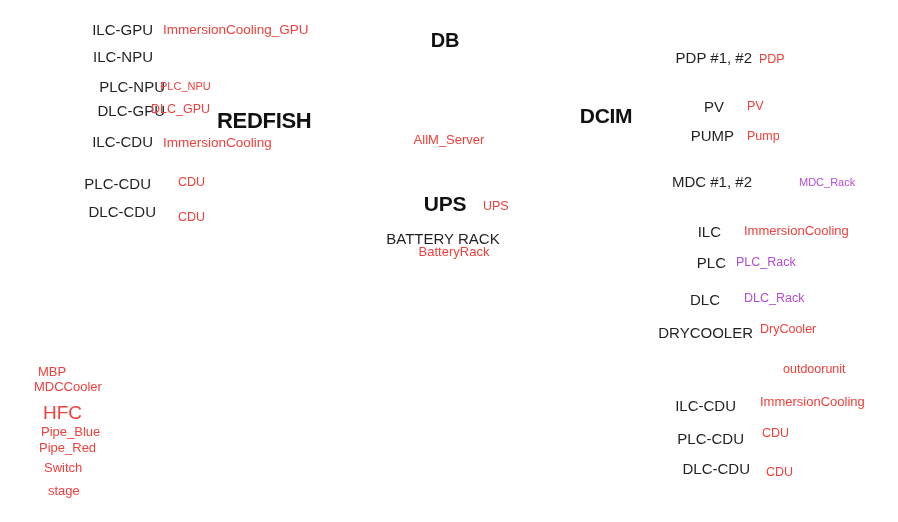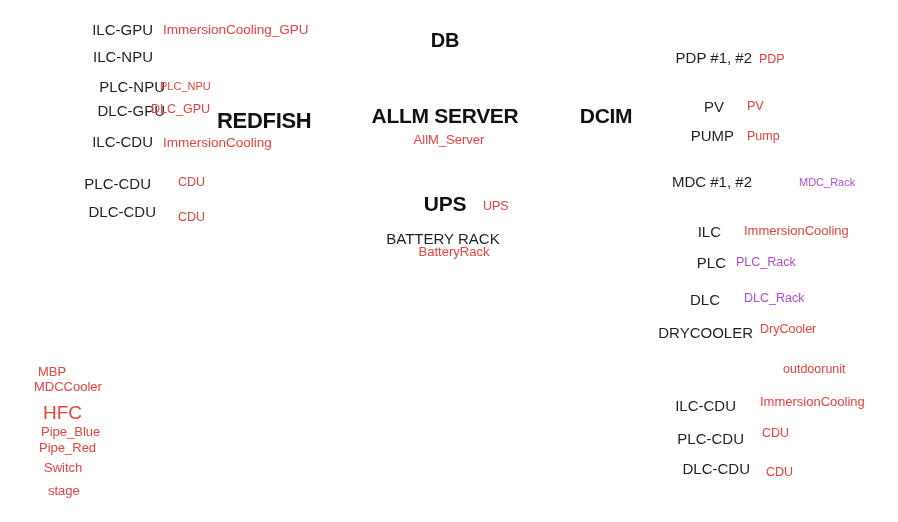--- a/index.html
+++ b/index.html
@@ -77,21 +77,20 @@
   <div class="node lbl ralign" style="left:143px; top:176px; font-size:15px;">PLC-CDU</div>
   <div class="node tag-red" style="left:170px; top:176px; font-size:12.5px;">CDU</div>
 
   <div class="node lbl ralign" style="left:148px; top:204px; font-size:15px;">DLC-CDU</div>
   <div class="node tag-red" style="left:170px; top:211px; font-size:12.5px;">CDU</div>
 
   <div class="node hdr" style="left:209px; top:110px; font-size:22px;">REDFISH</div>
 
   <div class="node hdr calign" style="left:437px; top:30px; font-size:20px;">DB</div>
 
-  <div class="node hdr calign" style="left:437px; top:105px; font-size:21px;">ALLM SERVER</div>
   <div class="node tag-red calign" style="left:441px; top:133px; font-size:13px;">AllM_Server</div>
 
   <div class="node hdr calign" style="left:437px; top:193px; font-size:21px;">UPS</div>
   <div class="node tag-red" style="left:475px; top:200px; font-size:12.5px;">UPS</div>
 
   <div class="node lbl calign" style="left:435px; top:231px; font-size:15px;text-align:center;">BATTERY RACK</div>
   <div class="node tag-red calign" style="left:446px; top:245px; font-size:13px;">BatteryRack</div>
 
   <div class="node hdr calign" style="left:598px; top:105px; font-size:21px;">DCIM</div>
 

